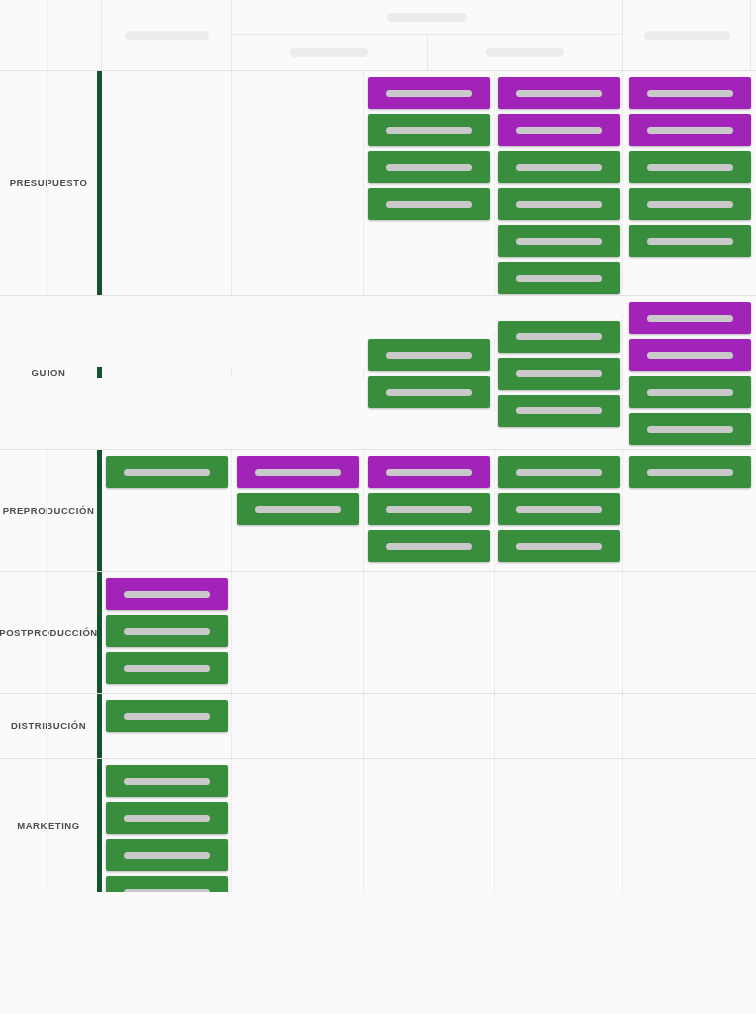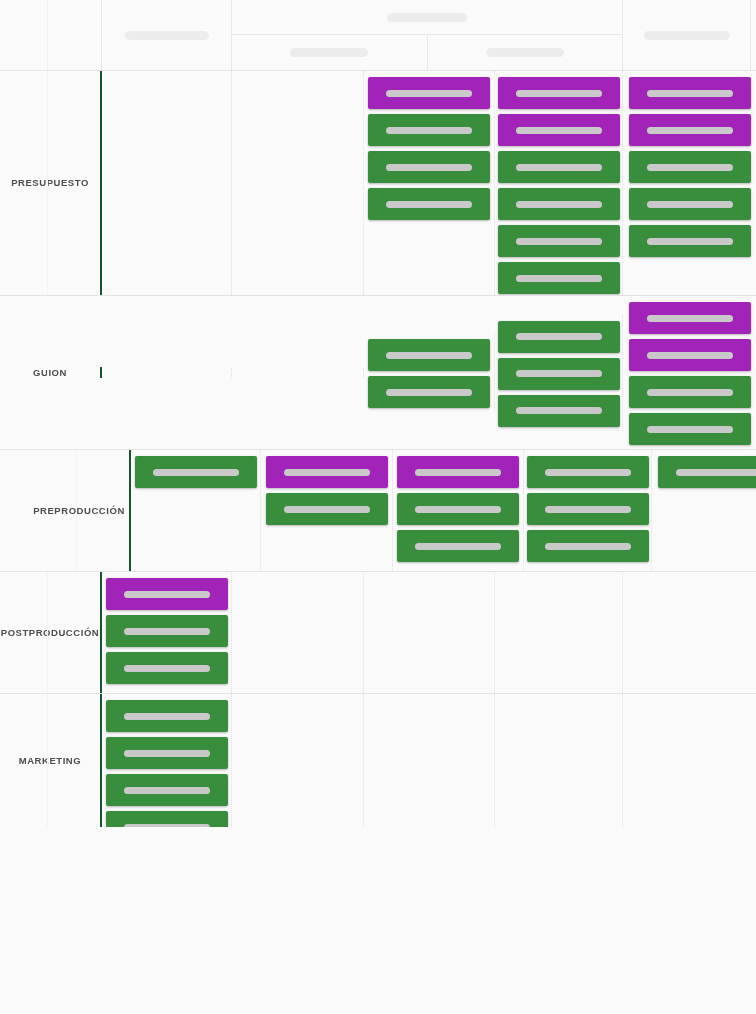--- a/index.html
+++ b/index.html
@@ -96,30 +96,30 @@
   .row {
     display: flex;
     border-bottom: 1px solid #e3e3e3;
     background: #fafafa;
     min-height: 0;
   }
   .row:last-child { border-bottom: none; }
 
   .row-r1 { flex: 0 0 225px; }
   .row-r2 { flex: 0 0 154px; align-items: center; }
-  .row-r3 { flex: 0 0 122px; padding-left: 29px; }
+  .row-r3 { flex: 0 0 122px; }
   .row-r4 { flex: 0 0 121px; }
   .row-r5 { flex: 0 0 122px; }
   .row-r6 { flex: 0 0 65px; }
   .row-r7 { flex: 0 0 133px; }
 
   .row-label {
     width: 102px;
     flex: 0 0 102px;
-    border-right: 2px solid #14532d;
+    border-right: 5px solid #14532d;
     display: flex;
     align-items: center;
     justify-content: center;
     position: relative;
     background: #fafafa;
   }
   .row-label::after {
     content: "";
     position: absolute;
     left: 47px; top: 0; bottom: 0;
@@ -372,39 +372,53 @@
         <div class="card green">
             <span class="card-skel"></span>
           </div>
       </div>
       <div class="cell cell-c3"></div>
       <div class="cell cell-c4"></div>
       <div class="cell cell-c5"></div>
       <div class="cell cell-c6"></div>
     </div>
 
-
-    <div class="row row-r7">
-      <div class="row-label">
-        <span class="row-label-text">MARKETING</span>
+    <div class="row row-r6">
+      <div class="row-label">
+        <span class="row-label-text">DISTRIBUCIÓN</span>
       </div>
       <div class="cell cell-c2">
-        <div class="card green">
-            <span class="card-skel"></span>
-          </div>
-        <div class="card green">
-            <span class="card-skel"></span>
-          </div>
-        <div class="card green">
-            <span class="card-skel"></span>
-          </div>
         <div class="card green">
             <span class="card-skel"></span>
           </div>
       </div>
       <div class="cell cell-c3"></div>
       <div class="cell cell-c4"></div>
       <div class="cell cell-c5"></div>
       <div class="cell cell-c6"></div>
     </div>
 
+    <div class="row row-r7">
+      <div class="row-label">
+        <span class="row-label-text">MARKETING</span>
+      </div>
+      <div class="cell cell-c2">
+        <div class="card green">
+            <span class="card-skel"></span>
+          </div>
+        <div class="card green">
+            <span class="card-skel"></span>
+          </div>
+        <div class="card green">
+            <span class="card-skel"></span>
+          </div>
+        <div class="card green">
+            <span class="card-skel"></span>
+          </div>
+      </div>
+      <div class="cell cell-c3"></div>
+      <div class="cell cell-c4"></div>
+      <div class="cell cell-c5"></div>
+      <div class="cell cell-c6"></div>
+    </div>
+
   </div>
 </div>
 
 </body></html>

